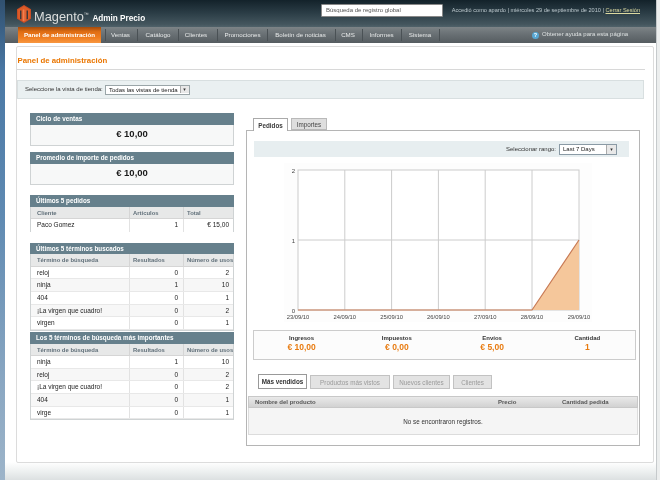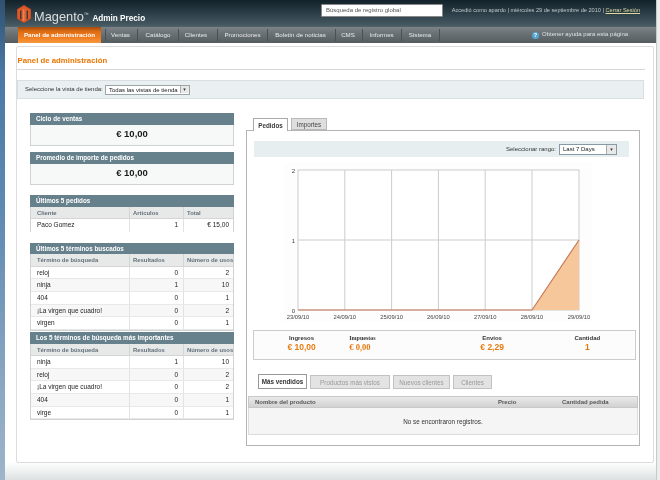--- a/index.html
+++ b/index.html
@@ -218,27 +218,27 @@
   <text x="201.2" y="156" font-size="5.8" fill="#444" text-anchor="middle" font-family="Liberation Sans, sans-serif">27/09/10</text>
   <text x="248" y="156" font-size="5.8" fill="#444" text-anchor="middle" font-family="Liberation Sans, sans-serif">28/09/10</text>
   <text x="295" y="156" font-size="5.8" fill="#444" text-anchor="middle" font-family="Liberation Sans, sans-serif">29/09/10</text>
 </svg>
 
 <div class="abs" style="left:253px;top:330px;width:383px;height:30px;background:#fcfcfc;border:1px solid #cccccc;box-sizing:border-box;display:flex;">
   <div style="flex:1;text-align:center;padding-top:4px;">
     <div class="b" style="font-size:6px;color:#333;">Ingresos</div>
     <div class="b" style="font-size:8.5px;color:#e87b10;margin-top:1px;">€ 10,00</div>
   </div>
-  <div style="flex:1;text-align:left;padding-top:4px;font-family:Liberation Serif, serif;">
+  <div style="flex:1;text-align:center;padding-top:4px;">
     <div class="b" style="font-size:6px;color:#333;">Impuestos</div>
     <div class="b" style="font-size:8.5px;color:#e87b10;margin-top:1px;">€ 0,00</div>
   </div>
   <div style="flex:1;text-align:center;padding-top:4px;">
     <div class="b" style="font-size:6px;color:#333;">Envíos</div>
-    <div class="b" style="font-size:8.5px;color:#e87b10;margin-top:1px;">€ 2,29</div>
+    <div class="b" style="font-size:8.5px;color:#e87b10;margin-top:1px;">€ 5,00</div>
   </div>
   <div style="flex:1;text-align:center;padding-top:4px;">
     <div class="b" style="font-size:6px;color:#333;">Cantidad</div>
     <div class="b" style="font-size:8.5px;color:#e87b10;margin-top:1px;">1</div>
   </div>
 </div>
 
 <div class="abs" style="left:258px;top:374px;width:49px;height:15px;background:#fff;border:1px solid #999;box-sizing:border-box;z-index:2;">
   <div class="b" style="font-size:6.3px;color:#333;text-align:center;line-height:14px;">Más vendidos</div>
 </div>

